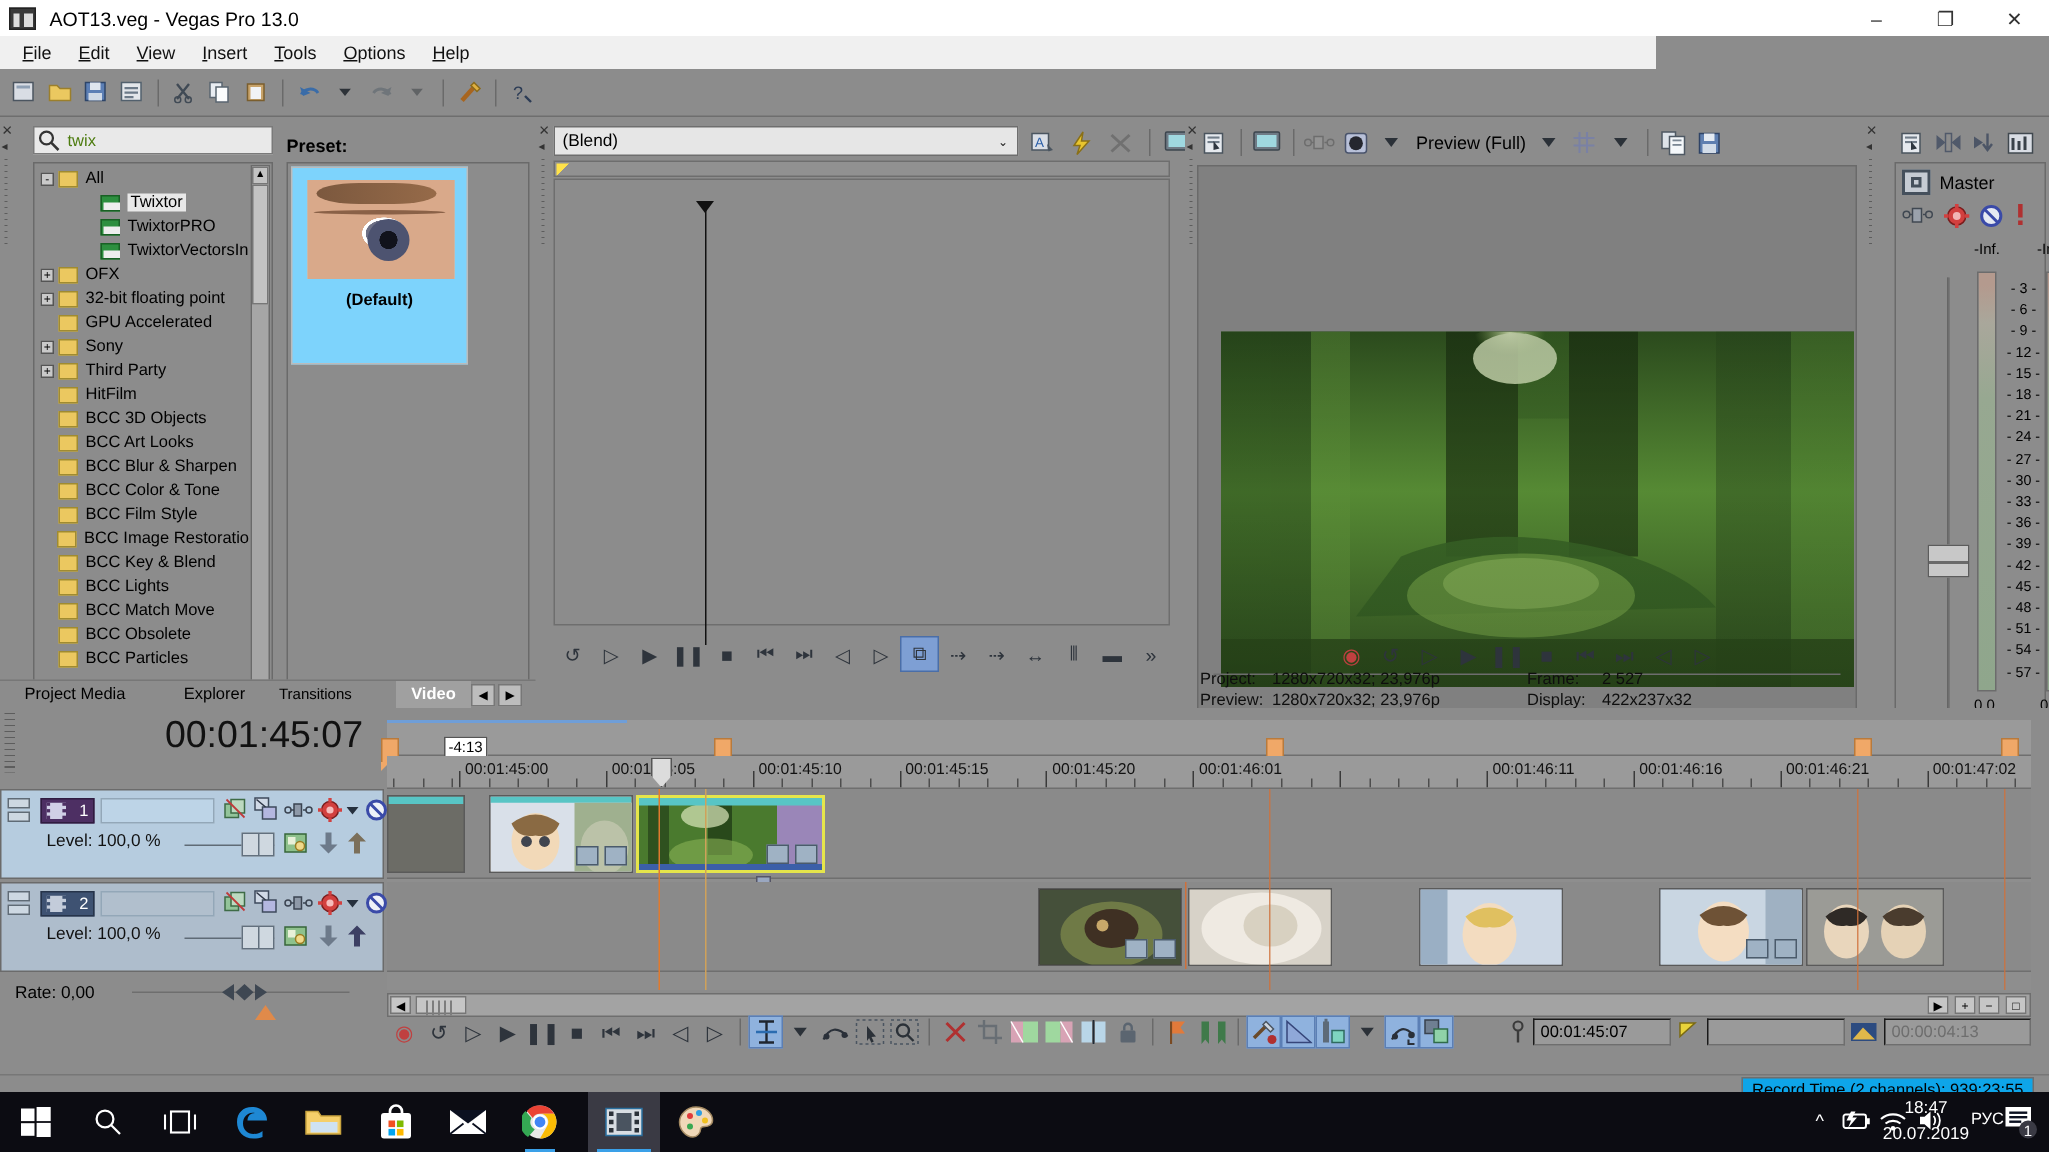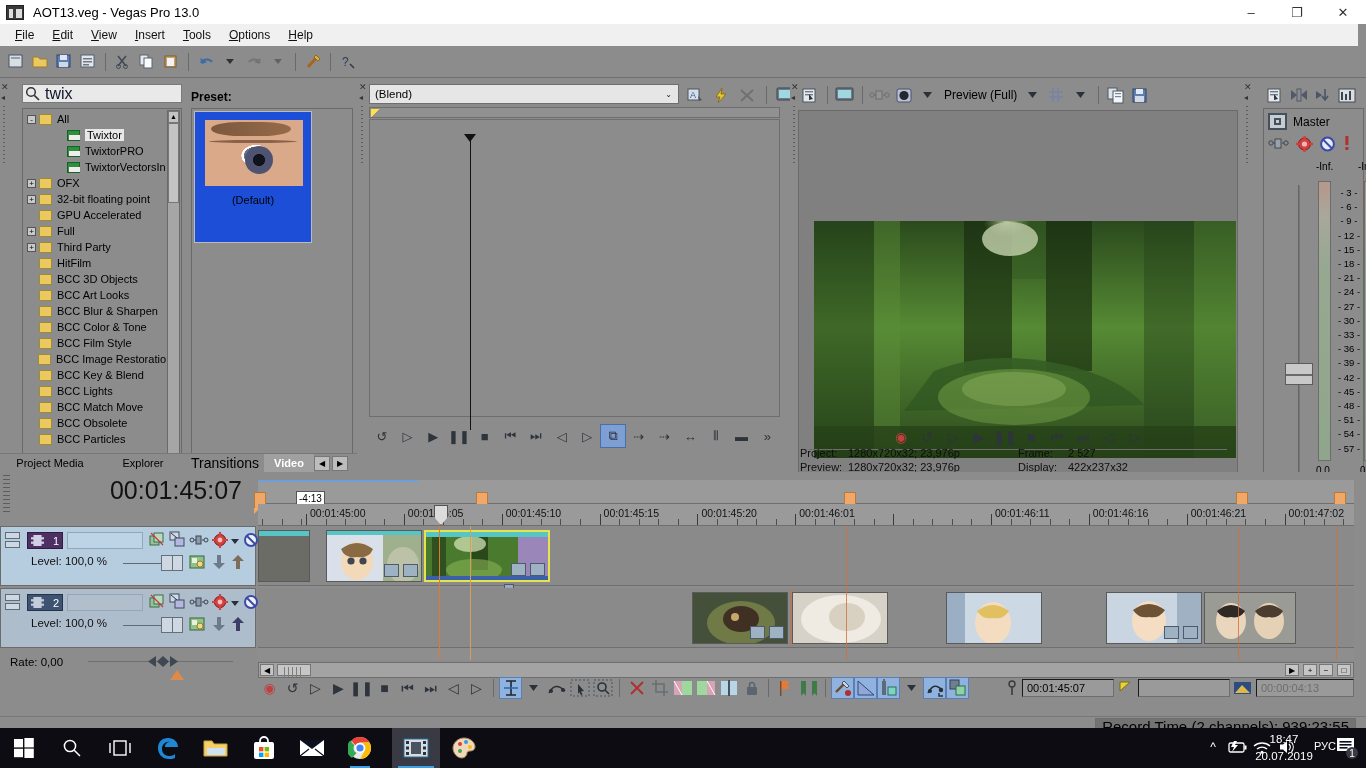--- a/index.html
+++ b/index.html
@@ -13,21 +13,21 @@
   .tb-icon { width:18px; height:15px; margin-left:6px; background:#3a3a3a; border:1px solid #222;
     position:relative; }
   .tb-icon:before{content:"";position:absolute;left:2px;top:3px;width:4px;height:9px;background:#ddd;}
   .tb-icon:after{content:"";position:absolute;left:9px;top:3px;width:6px;height:9px;background:#ddd;}
   .tb-title { margin-left:9px; font-size:13px; color:#000; }
   .tb-btns { margin-left:auto; display:flex; height:24px; }
   .tb-btn { width:46px; height:24px; display:flex; align-items:center; justify-content:center;
     color:#333; font-size:13px; }
 
   
-  .menubar { position:absolute; left:0; top:24px; width:1358px; height:22px; background:#f0f0f0;
+  .menubar { position:absolute; left:0; top:24px; width:1104px; height:22px; background:#f0f0f0;
     display:flex; align-items:center; padding-left:6px; }
   .menubar div { padding:2px 9px; font-size:12px; color:#111; }
   .menubar div u { text-decoration:underline; }
 
   
   .maintool { position:absolute; left:0; top:46px; width:1366px; height:32px; background:#8c8c8c;
     display:flex; align-items:center; padding-left:4px; border-bottom:1px solid #6e6e6e; }
   .tbi { width:22px; height:22px; margin:0 1px; display:flex; align-items:center;
     justify-content:center; position:relative; }
   .tsep { width:1px; height:18px; background:#6a6a6a; margin:0 5px; }
@@ -38,21 +38,21 @@
   .gripdots .x { position:absolute; left:1px; top:3px; font-size:9px; color:#333; line-height:8px; }
   .gripdots .a { position:absolute; left:1px; top:14px; font-size:8px; color:#333; line-height:8px; }
   .gripdots .d { position:absolute; left:3px; top:26px; width:2px; height:60px;
     background:repeating-linear-gradient(to bottom,#5d5d5d 0 1px,transparent 1px 4px); }
 
   
   #fxpanel { left:0; top:80px; width:186px; height:388px; border:none; }
   .srchbox { position:absolute; left:22px; top:4px; width:160px; height:19px; background:#e9e9e9;
     border:1px solid #7a7a7a; display:flex; align-items:center; }
   .srch-ico { width:16px; height:16px; margin-left:2px; position:relative; }
-  .srch-txt { margin-left:4px; font-size:16px; color:#0f172a; }
+  .srch-txt { margin-left:4px; font-size:11px; color:#4d7c0f; }
   .treebox { position:absolute; left:22px; top:28px; width:160px; height:403px;
     background:#8c8c8c; border:1px solid #6a6a6a; overflow:hidden; }
   .trow { height:16px; display:flex; align-items:center; font-size:11px; color:#000;
     white-space:nowrap; }
   .tgl { width:9px; height:9px; border:1px solid #555; background:#c9c9c9; font-size:8px;
     line-height:7px; text-align:center; color:#000; flex:none; }
   .fldr { width:13px; height:11px; background:#ebc860; border:1px solid #a08b30; flex:none; }
   .fxico { width:13px; height:11px; background:#2d8f3f; border:1px solid #186024; flex:none;
     position:relative; }
   .fxico:before{content:"";position:absolute;left:1px;top:4px;width:11px;height:5px;background:#eee;}
@@ -68,22 +68,22 @@
   .hthumb { position:absolute; left:14px; width:108px; top:0; bottom:0; background:#c3c3c3;
     border:1px solid #777; }
   .hbtn { position:absolute; top:0; bottom:0; width:13px; background:#c3c3c3; border:1px solid #777;
     text-align:center; font-size:8px; line-height:11px; }
 
   
   #presetpanel { left:187px; top:80px; width:170px; height:388px; border:none; }
   .presetlabel { position:absolute; left:4px; top:10px; font-size:12px; font-weight:bold; }
   .presetbox { position:absolute; left:4px; top:28px; width:162px; height:398px; background:#8c8c8c;
     border:1px solid #6a6a6a; }
-  .presetcard { position:absolute; left:2px; top:2px; width:118px; height:132px; background:#1d4ed8;
-    border:1px solid #bbb; }
+  .presetcard { position:absolute; left:2px; top:2px; width:118px; height:132px; background:#7dd3fc;
+    border:1px solid #bbb;font-weight:bold; }
   .eyeimg { position:absolute; left:10px; top:8px; width:98px; height:66px;
     background:radial-gradient(ellipse 30px 22px at 52% 54%, #3c3f52 0 26%, #6d6f84 27% 40%, #fff 41% 48%, #d9a98a 49% 100%),
       linear-gradient(to bottom,#d8b49a,#e9c6ac); overflow:hidden; }
   .eyebrow { position:absolute; left:6px; top:2px; width:80px; height:14px;
     background:linear-gradient(to right,#6b4a31,#8a5f3d); border-radius:50%/70%; opacity:.85; }
   .iris { position:absolute; left:40px; top:26px; width:28px; height:28px; border-radius:50%;
     background:radial-gradient(circle at 50% 50%, #11121c 0 30%, #4d5370 31% 75%, #2a2e42 76% 100%); }
   .lidline { position:absolute; left:4px; top:20px; width:88px; height:3px; background:#8a6147;
     border-radius:50%; }
   .presetname { position:absolute; left:0; right:0; top:82px; text-align:center; font-size:11px;
@@ -224,22 +224,22 @@
   .bsep { width:1px; height:18px; background:#6a6a6a; margin:0 5px; }
   .rate { position:absolute; left:10px; bottom:40px; font-size:11.5px; }
   .rateslider { position:absolute; left:88px; bottom:46px; width:145px; height:1px; background:#6e6e6e; }
   .ratehandle { position:absolute; left:146px; bottom:40px; width:34px; height:13px; }
   .ratetri { position:absolute; left:170px; bottom:28px; width:0; height:0;
     border-left:7px solid transparent; border-right:7px solid transparent; border-bottom:10px solid #e08a4a; }
 
   
   .statusbar { position:absolute; left:0; bottom:32px; width:1366px; height:20px; background:#8c8c8c;
     border-top:1px solid #777; }
-  .recordtime { position:absolute; right:10px; top:1px; height:17px; background:#737373;
-    border:1px solid #6e6e6e; font-size:15px; padding:0 6px; line-height:16px; }
+  .recordtime { position:absolute; right:10px; top:1px; height:17px; background:#0ea5e9;
+    border:1px solid #6e6e6e; font-size:11px; padding:0 6px; line-height:16px; }
 
   
   .taskbar { position:absolute; left:0; bottom:0; width:1366px; height:40px; background:#0c0c12; }
   .tbitem { position:absolute; top:0; width:48px; height:40px; display:flex; align-items:center;
     justify-content:center; }
   .tbitem.active { background:#3a3a44; }
   .tbitem.active:after{content:"";position:absolute;left:6px;right:6px;bottom:0;height:2px;background:#3aa0e8;}
   .tbitem.run:after{content:"";position:absolute;left:14px;right:14px;bottom:0;height:2px;background:#3aa0e8;}
   .traytext { position:absolute; color:#fff; font-size:11px; }
   .clock { position:absolute; right:44px; top:3px; width:76px; text-align:center; color:#fff;
@@ -427,21 +427,21 @@
             <span class="fldr"></span>
             <span style="width:5px;display:inline-block"></span>
             <span class="">GPU Accelerated</span>
           </div>
           <div class="trow">
             <span style="display:inline-block;width:4px"></span>
             <span class="tgl">+</span>
             <span style="width:3px;display:inline-block"></span>
             <span class="fldr"></span>
             <span style="width:5px;display:inline-block"></span>
-            <span class="">Full</span>
+            <span class="">Sony</span>
           </div>
           <div class="trow">
             <span style="display:inline-block;width:4px"></span>
             <span class="tgl">+</span>
             <span style="width:3px;display:inline-block"></span>
             <span class="fldr"></span>
             <span style="width:5px;display:inline-block"></span>
             <span class="">Third Party</span>
           </div>
           <div class="trow">
@@ -554,21 +554,21 @@
         <div class="presetname">(Default)</div>
       </div>
     </div>
     <div class="descline" style="top:429px">Twixtor: OFX, 32-bit floating p</div>
     <div class="descline" style="top:442px">Description: Twixtor 5.1.1</div>
   </div>
 
   <div style="position:absolute;left:0;top:453px;width:357px;height:19px;background:#8c8c8c;border-top:1px solid #777;display:flex;align-items:center">
     <div style="width:100px;text-align:center;font-size:11px">Project Media</div>
     <div style="width:86px;text-align:center;font-size:11px">Explorer</div>
-    <div style="width:78px;text-align:center;font-size:14px">Transitions</div>
+    <div style="width:78px;text-align:left;font-size:10px">Transitions</div>
     <div style="width:50px;text-align:center;font-size:11px;font-weight:bold;color:#fff;background:#a0a0a0;height:18px;line-height:18px;overflow:hidden">Video</div>
     <div style="width:16px;text-align:center;font-size:8px;background:#bdbdbd;border:1px solid #777;height:15px;line-height:13px">◀</div>
     <div style="width:16px;text-align:center;font-size:8px;background:#bdbdbd;border:1px solid #777;height:15px;line-height:13px;margin-left:2px">▶</div>
   </div>
 
   <div class="panel" id="fxchain">
     <div class="gripdots">
       <div class="x">✕</div>
       <div class="a">◂</div>
       <div class="d"></div>

